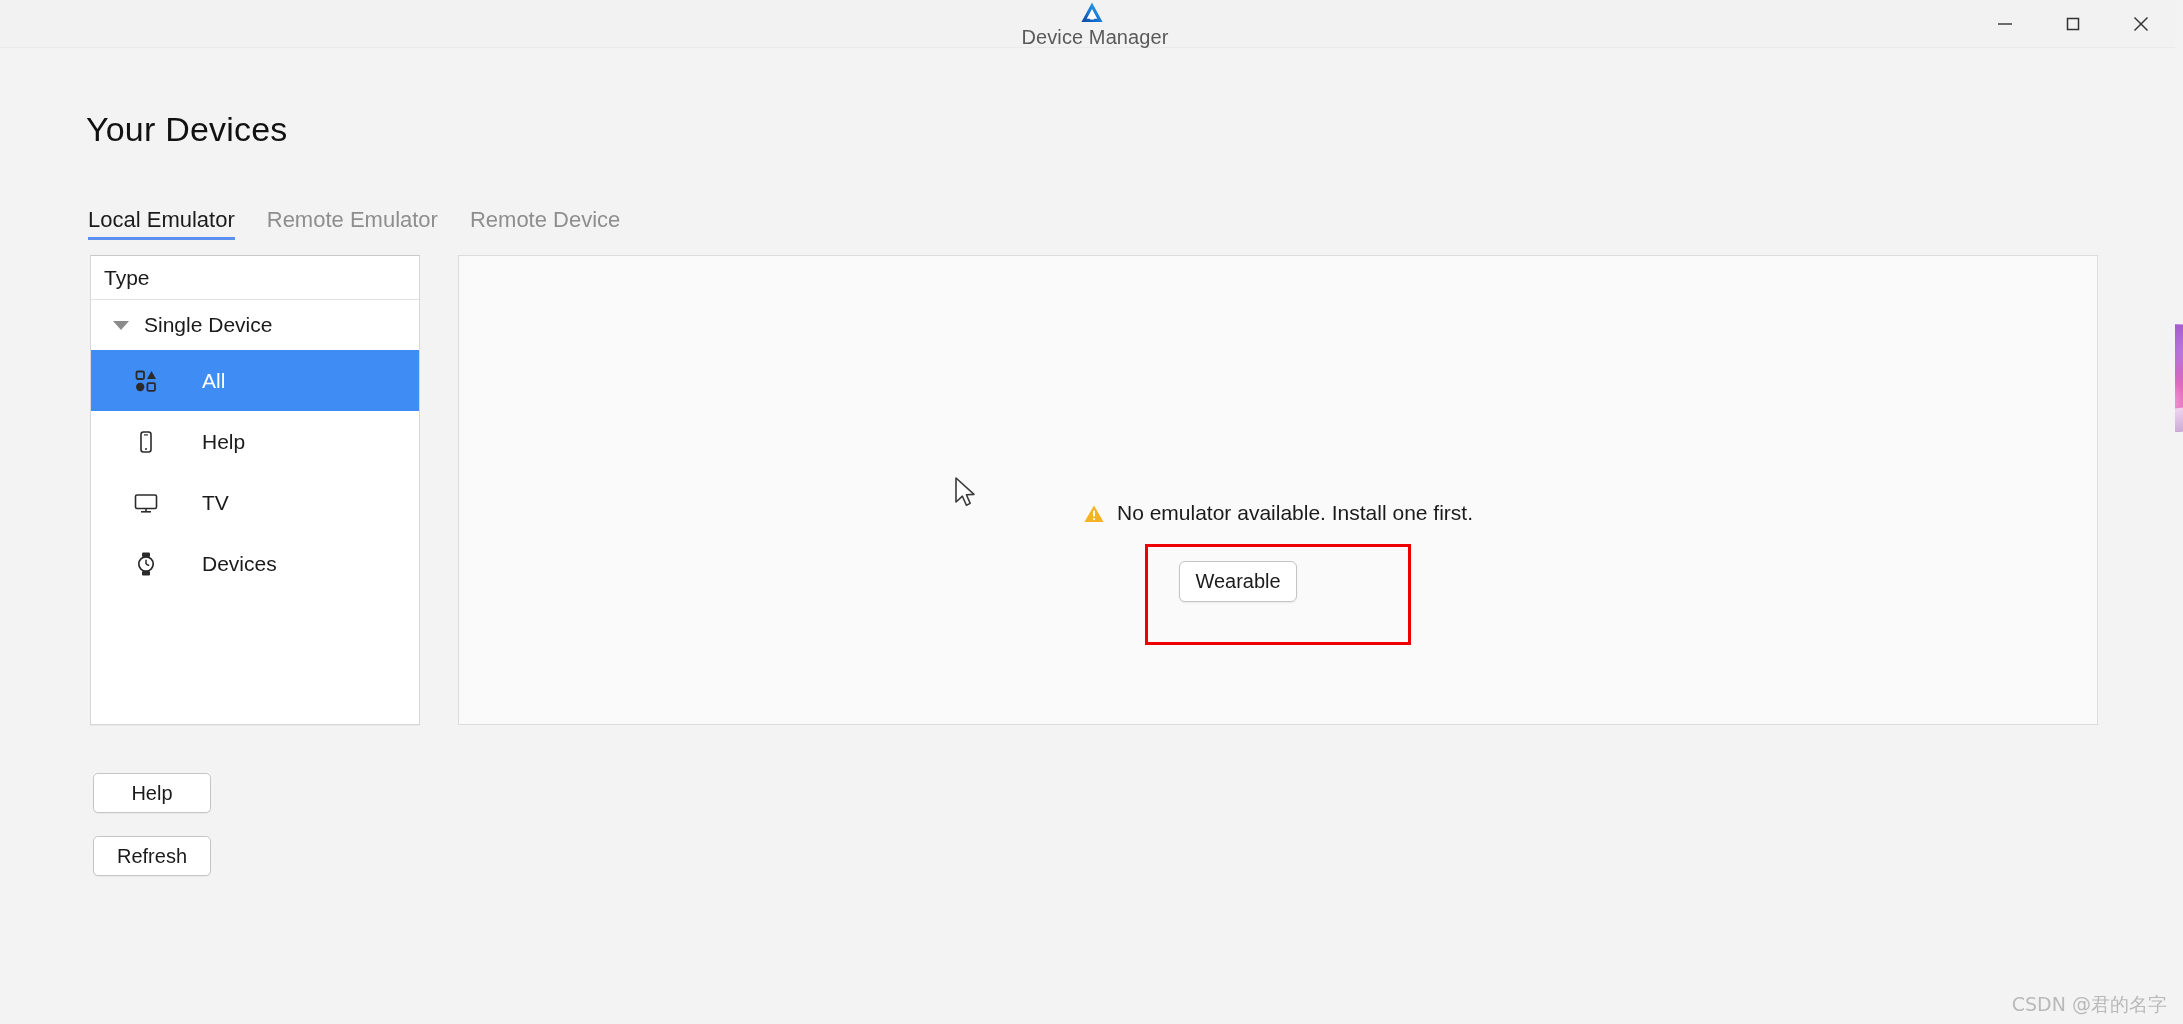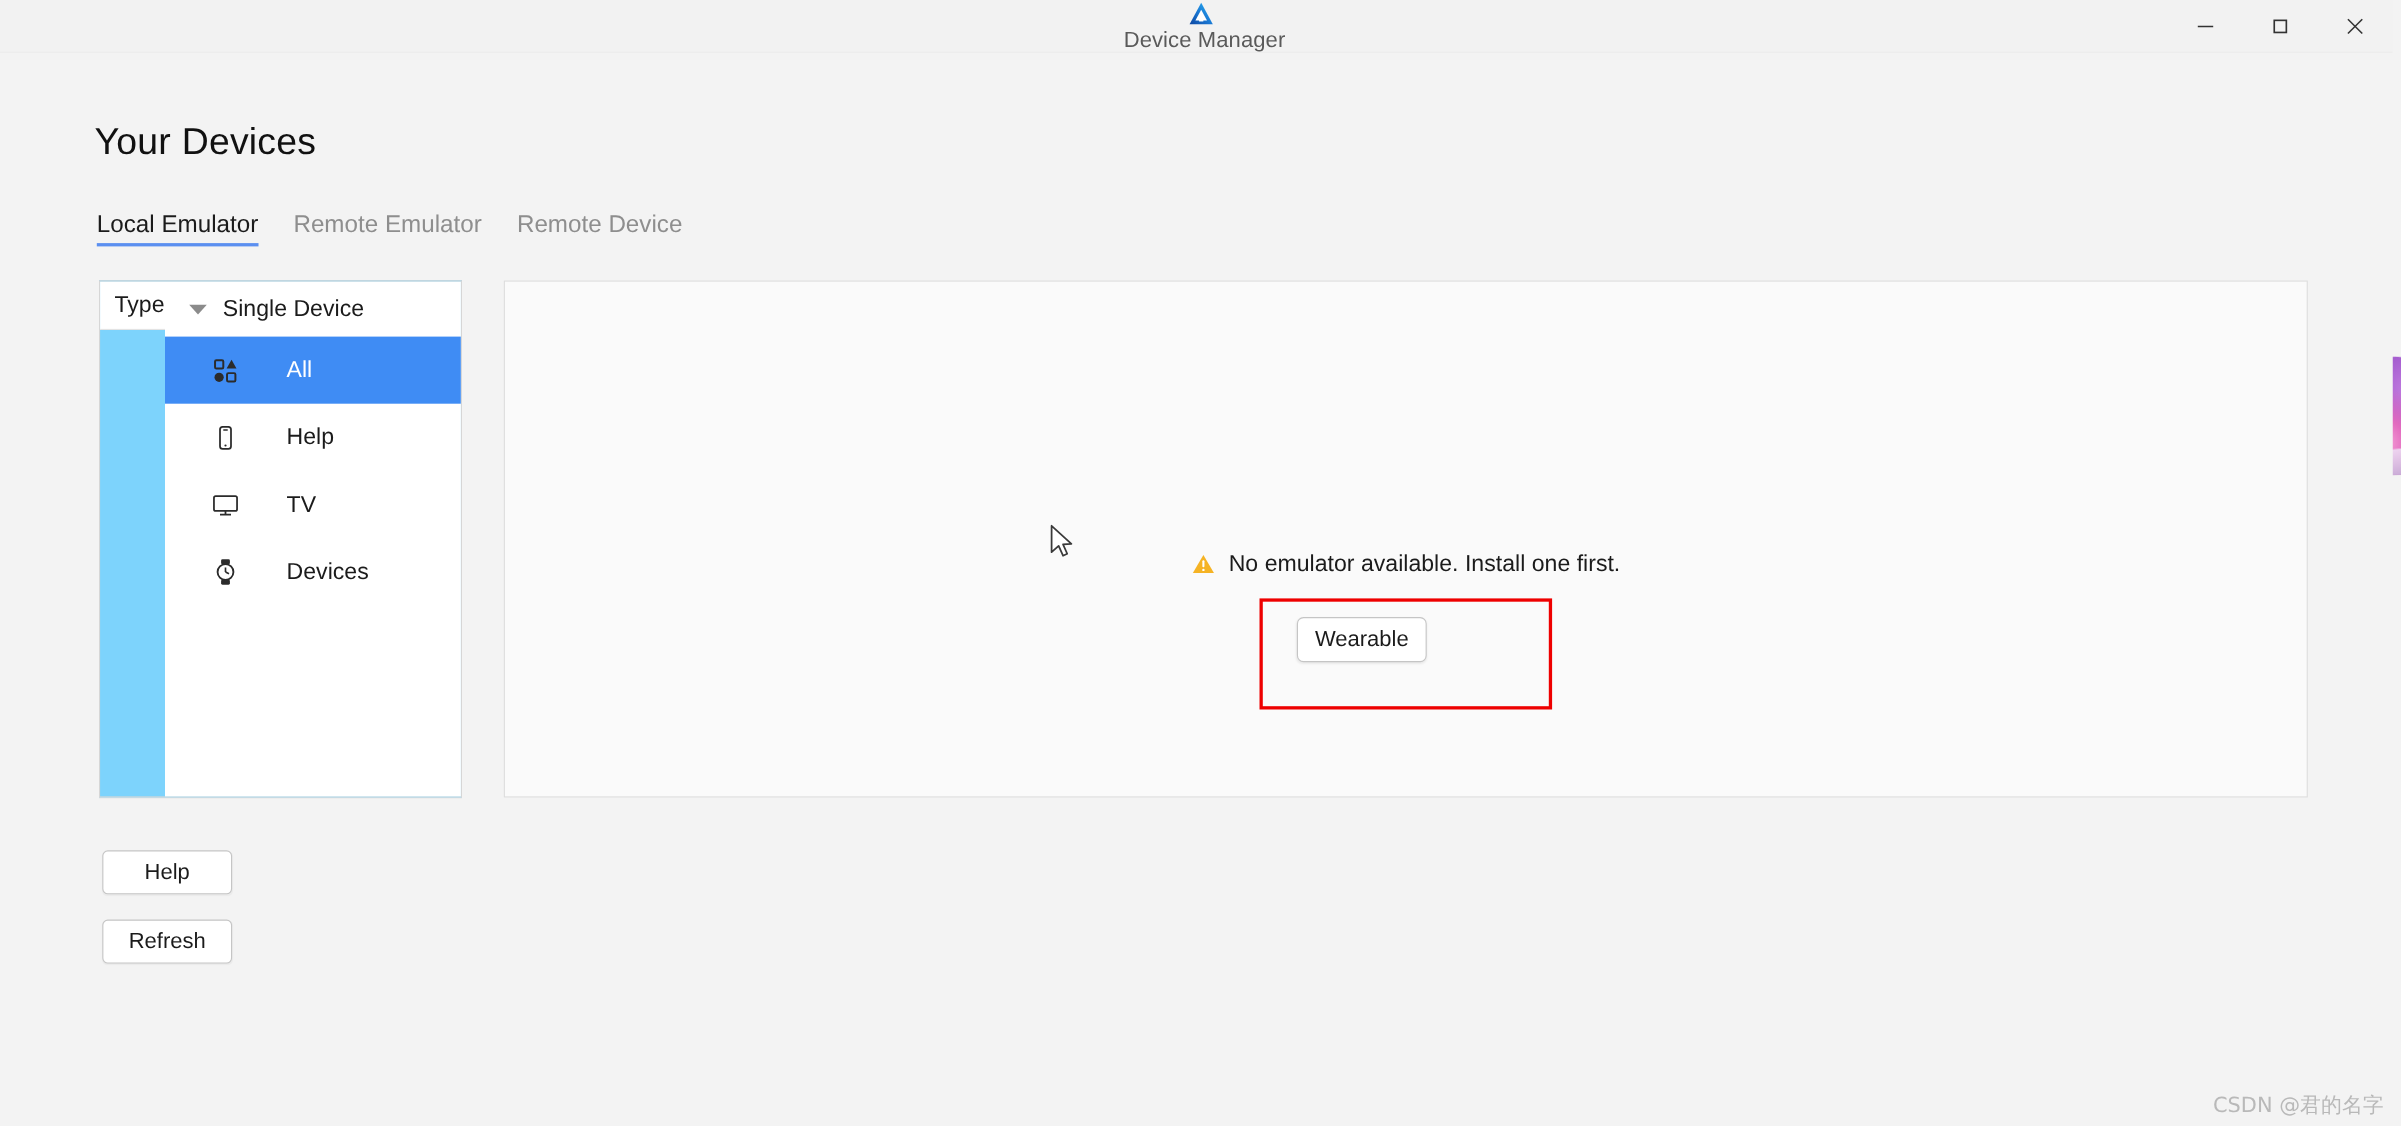--- a/index.html
+++ b/index.html
@@ -130,45 +130,46 @@
     align-items: flex-end;
     gap: 32px;
   }
   .tab {
     position: relative;
     font-size: 22px;
     color: #8e8e8e;
     padding-bottom: 7px;
     cursor: default;
     white-space: nowrap;
+    margin-top: 16px;
   }
   .tab.active {
     color: #1b1b1b;
   }
   .tab.active:after {
     content: "";
     position: absolute;
     left: 0; right: 0;
     bottom: 0;
     height: 3px;
     background: #5b8ff0;
   }
 
   
   .sidebar {
     position: absolute;
     left: 90px;
     top: 207px;
     width: 330px;
     height: 470px;
-    background: #7dd3fc;
+    background: #be185d;
     border: 1px solid #d6d6d6;
     border-top: 1px solid #c9c9c9;
     display: flex;
-    flex-direction: row;
+    flex-direction: column;
     box-shadow: 0 1px 0 rgba(0,0,0,.04);
   }
   .sidebar-header {
     height: 44px;
     flex: 0 0 auto;
     display: flex;
     align-items: center;
     padding-left: 13px;
     font-size: 21px;
     color: #1b1b1b;
@@ -266,21 +267,21 @@
     position: absolute;
     left: 0;
     top: 245px;
     width: 100%;
     display: flex;
     flex-direction: column;
     align-items: center;
   }
   .empty-msg {
     display: flex;
-    align-items: center;
+    align-items: flex-end;
     gap: 12px;
     font-size: 21px;
     color: #1b1b1b;
     white-space: nowrap;
   }
   .warn-icon { display: block; }
 
   .install-box {
     margin-top: 19px;
     width: 266px;

